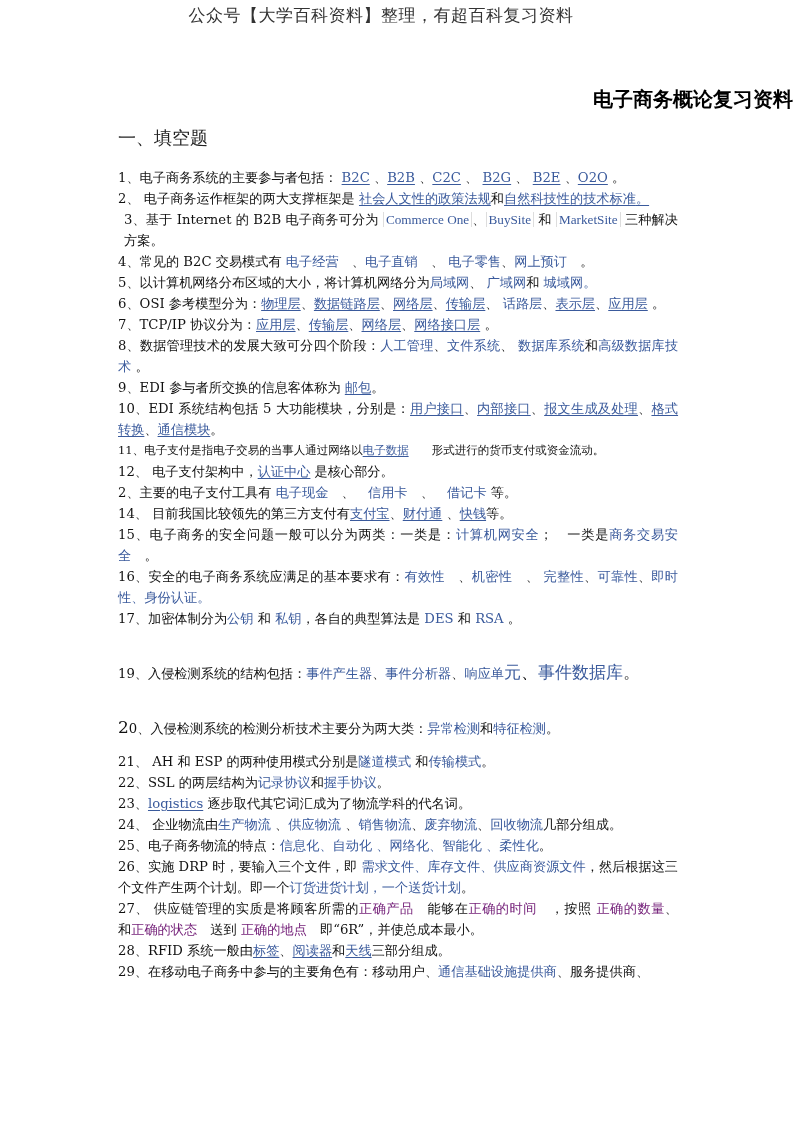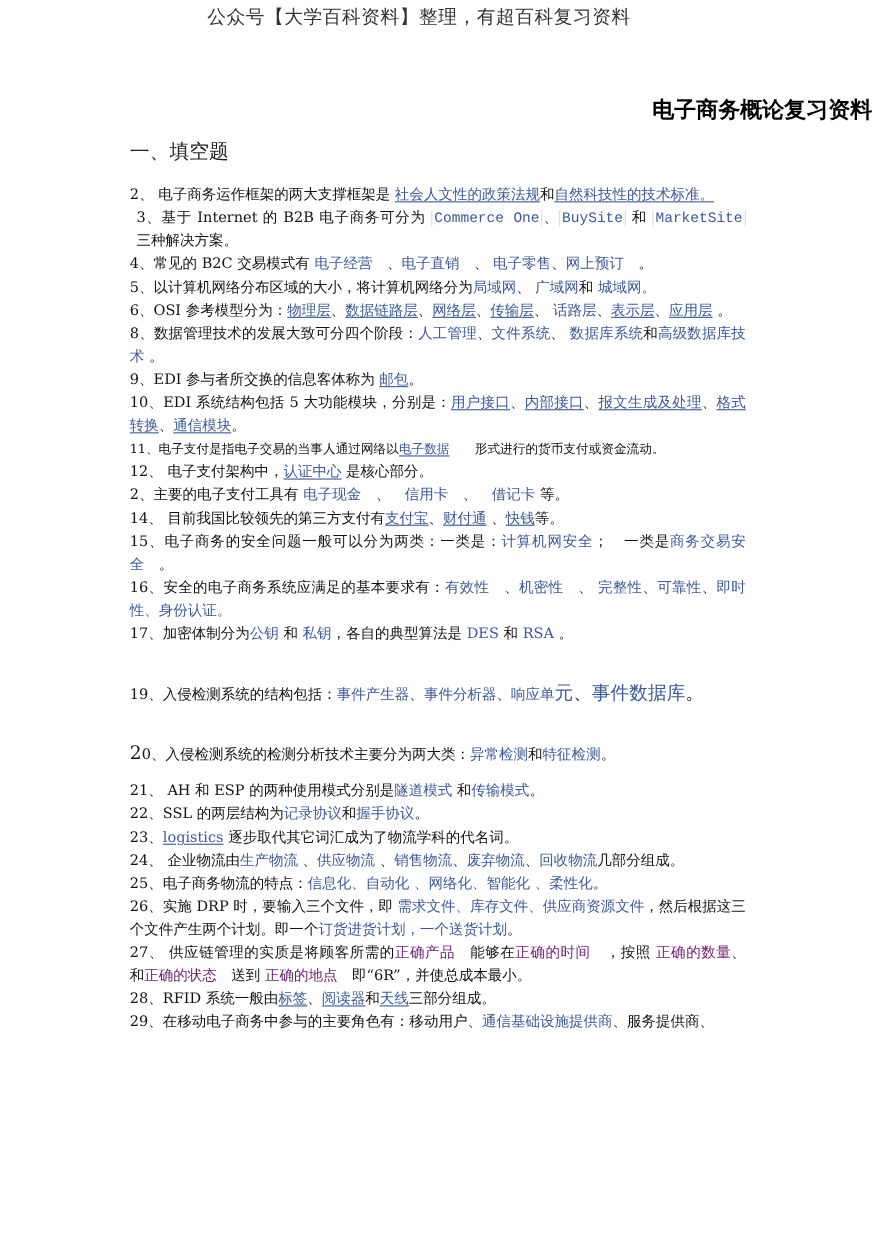--- a/index.html
+++ b/index.html
@@ -8,45 +8,47 @@
   .header-note { position: absolute; top: 4px; left: 0; width: 762px; text-align: center;
          font-size: 17px; color: #333; letter-spacing: 0.5px; }
   .doc-title { position: absolute; top: 86px; left: 0; width: 793px; text-align: right;
          font-size: 20px; font-weight: bold; color: #000; font-family: "DejaVu Sans", sans-serif; }
   .section-head { position: absolute; top: 126px; left: 118px; font-size: 18px; color: #222; }
   .content { position: absolute; top: 167px; left: 118px; width: 560px; }
   .item { font-size: 13.2px; line-height: 21px; margin: 0; text-align: justify; }
   .ans { color: #3a5a9c; }
   .ans.u { text-decoration: underline; text-underline-offset: 2px; }
   .ans.red { color: #701a75; }
-  .ans.mono { font-family: Liberation Mono, monospace; border-left: 1px solid #ddd; border-right: 1px solid #ddd; padding: 0 2px; }
+  .ans.mono { font-family: Liberation Serif, serif; border-left: 1px solid #ddd; border-right: 1px solid #ddd; padding: 0 2px; }
   .small { font-size: 11.5px; }
   .big { font-size: 17px; }
   .gap-after { margin-bottom: 7px; }
   .gap-after-lg { margin-bottom: 12px; margin-top: 33px; }
 </style>
 </head>
 <body>
 
 <div class="header-note">公众号【大学百科资料】整理，有超百科复习资料</div>
 <div class="doc-title">电子商务概论复习资料</div>
 <div class="section-head">一、填空题</div>
 
 <div class="content">
+  <p class="item"><span>1、</span><span>电子商务系统的主要参与者包括：</span> <span class="ans u">B2C</span> <span>、</span><span class="ans u">B2B</span> <span>、</span><span class="ans u">C2C</span> <span>、</span> <span class="ans u">B2G</span> <span>、</span> <span class="ans u">B2E</span> <span>、</span><span class="ans u">O2O</span> <span>。</span></p>
 
   <p class="item"><span>2、</span><span> 电子商务运作框架的两大支撑框架是 </span><span class="ans u">社会人文性的政策法规</span><span>和</span><span class="ans u">自然科技性的技术标准</span><span class="ans u">。</span></p>
 
   <p class="item" style="padding-left:6px;"><span>3、</span><span>基于 Internet 的 B2B 电子商务可分为 </span><span class="ans mono">Commerce One</span><span>、</span><span class="ans mono">BuySite</span><span> 和 </span><span class="ans mono">MarketSite</span><span> 三种解决方案。</span></p>
 
   <p class="item"><span>4、</span><span>常见的 B2C 交易模式有 </span><span class="ans">电子经营</span>　<span>、</span><span class="ans">电子直销</span>　<span>、</span> <span class="ans">电子零售</span><span>、</span><span class="ans">网上预订</span>　<span>。</span></p>
 
   <p class="item"><span>5、</span><span>以计算机网络分布区域的大小，将计算机网络分为</span><span class="ans">局域网</span><span>、</span> <span class="ans">广域网</span><span>和</span> <span class="ans">城域网</span><span class="ans">。</span></p>
 
   <p class="item"><span>6、</span><span>OSI 参考模型分为：</span><span class="ans u">物理层</span><span>、</span><span class="ans u">数据链路层</span><span>、</span><span class="ans u">网络层</span><span>、</span><span class="ans u">传输层</span><span>、</span> <span class="ans">话路层</span><span>、</span><span class="ans u">表示层</span><span>、</span><span class="ans u">应用层</span> <span>。</span></p>
 
+  <p class="item"><span>7、</span><span>TCP/IP 协议分为：</span><span class="ans u">应用层</span><span>、</span><span class="ans u">传输层</span><span>、</span><span class="ans u">网络层</span><span>、</span><span class="ans u">网络接口层</span> <span>。</span></p>
 
   <p class="item"><span>8、</span><span>数据管理技术的发展大致可分四个阶段：</span><span class="ans">人工管理</span><span>、</span><span class="ans">文件系统</span><span>、</span> <span class="ans">数据库系统</span><span>和</span><span class="ans">高级数据库技术</span> <span>。</span></p>
 
   <p class="item"><span>9、</span><span>EDI 参与者所交换的信息客体称为 </span><span class="ans u">邮包</span><span>。</span></p>
 
   <p class="item"><span>10、</span><span>EDI 系统结构包括 5 大功能模块，分别是：</span><span class="ans u">用户接口</span><span>、</span><span class="ans u">内部接口</span><span>、</span><span class="ans u">报文生成及处理</span><span>、</span><span class="ans u">格式转换</span><span>、</span><span class="ans u">通信模块</span><span>。</span></p>
 
   <p class="item small"><span>11、</span><span>电子支付是指电子交易的当事人通过网络以</span><span class="ans u">电子数据</span>　　<span>形式进行的货币支付或资金流动。</span></p>
 
   <p class="item"><span>12、</span><span> 电子支付架构中，</span><span class="ans u">认证中心</span><span> 是核心部分。</span></p>

